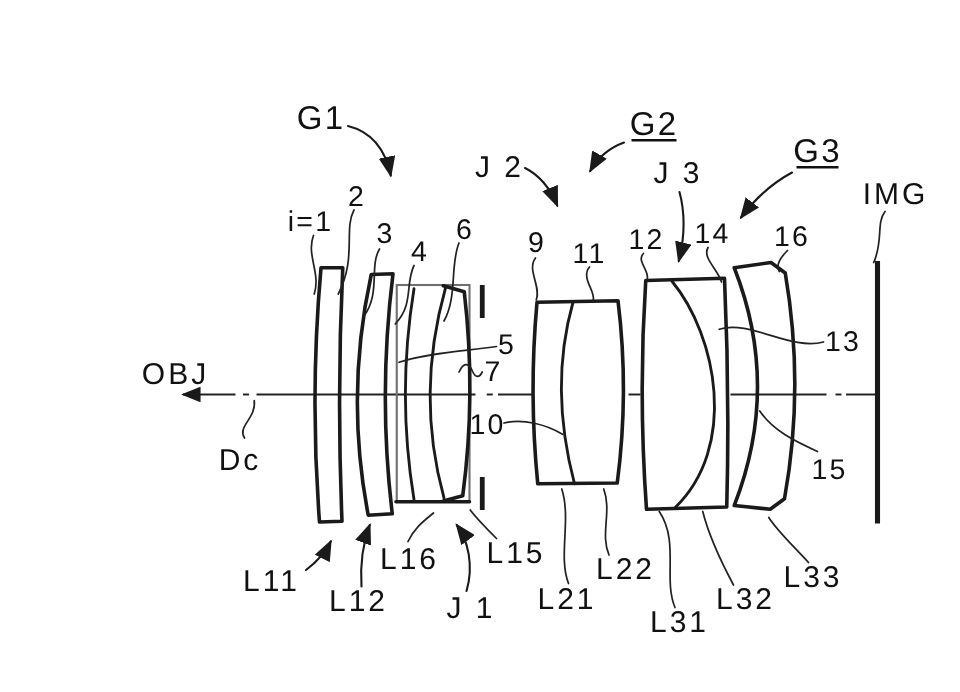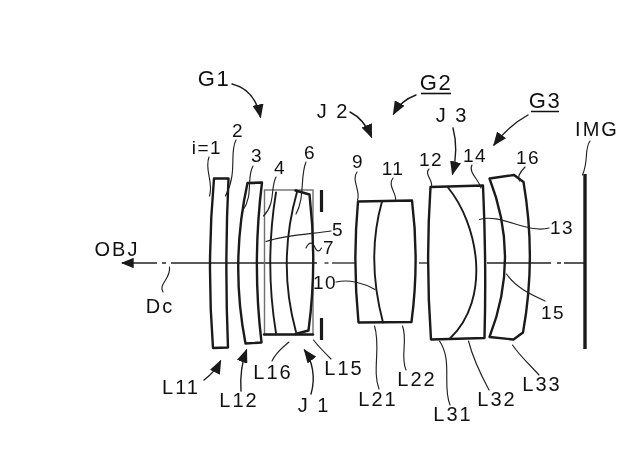--- a/index.html
+++ b/index.html
@@ -3,21 +3,20 @@
 <meta charset="utf-8">
 <style>
   html, body { margin: 0; padding: 0; background: #fff; }
   #stage {
     position: relative;
     width: 640px;
     height: 461px;
     background: #ffffff;
     font-family: "Liberation Sans", sans-serif;
     overflow: hidden;
-    border-radius: 26px;
   }
   svg { display: block; }
   .lens    { fill: none; stroke: #1a1a1a; stroke-width: 2.4; stroke-linejoin: round; stroke-linecap: round; }
   .cement  { fill: none; stroke: #1a1a1a; stroke-width: 1.9; stroke-linecap: round; }
   .frame   { fill: none; stroke: #6f6f6f; stroke-width: 1.4; }
   .axis    { fill: none; stroke: #222;    stroke-width: 1.3; stroke-linecap: butt; }
   .leader  { fill: none; stroke: #222;    stroke-width: 1.15; stroke-linecap: round; }
   .pointer { fill: none; stroke: #1a1a1a; stroke-width: 1.4; stroke-linecap: round; }
   .stopbar { fill: none; stroke: #1a1a1a; stroke-width: 3.2; stroke-linecap: butt; }
   .imgline { fill: none; stroke: #1a1a1a; stroke-width: 3.4; stroke-linecap: butt; }

